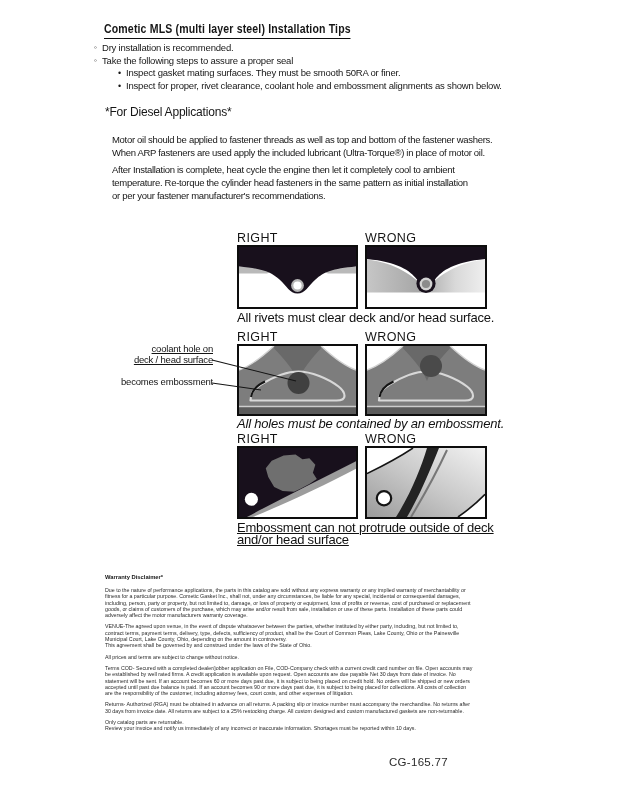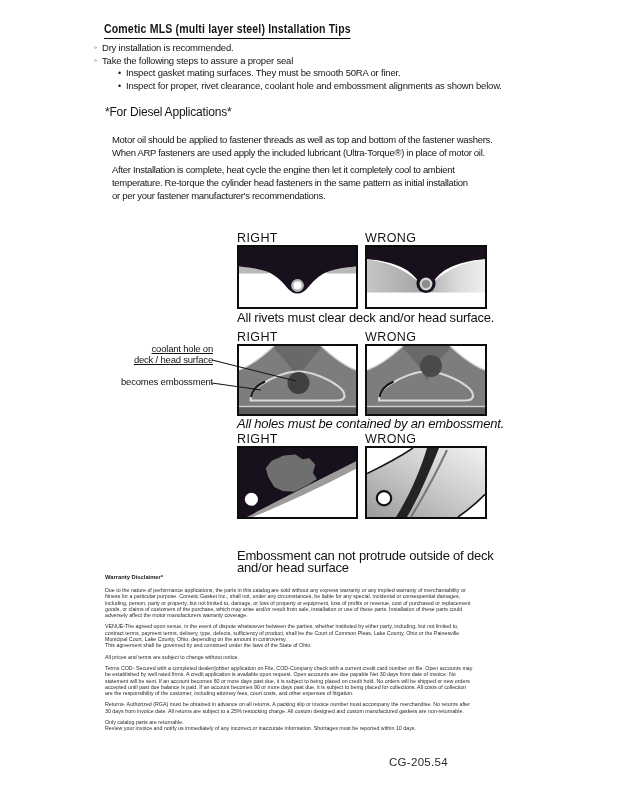--- a/index.html
+++ b/index.html
@@ -160,21 +160,21 @@
       </defs>
       <rect width="118" height="70" fill="#ffffff"></rect>
       <path d="M46,0 L118,0 L118,47 C109,56.5 99.5,64 91,70 L0,70 L0,26 C18,17 33.5,8.5 46,0 Z" fill="url(#g3)"></path>
       <path d="M0,26 C18,17 33.5,8.5 46,0" stroke="#141414" stroke-width="1.6" fill="none"></path>
       <path d="M91,70 C99.5,64 109,56.5 118,47" stroke="#141414" stroke-width="1.6" fill="none"></path>
       <path d="M60,0 C54,20 44,46 29,70 L40,70 C54,46 64,20 72,0 Z" fill="#232323"></path>
       <path d="M80,2 C69,26 57,48 44,70" stroke="#777777" stroke-width="2" fill="none"></path>
       <circle cx="17" cy="51" r="7.2" fill="#ffffff" stroke="#141414" stroke-width="2.2"></circle>
     </svg>
   </div>
-  <div class="abs caption" style="left:237px; top:550px; width:290px;">Embossment can not protrude outside of deck
+  <div class="abs caption" style="left:237px; top:522px; width:290px;text-decoration:underline;">Embossment can not protrude outside of deck
 and/or head surface</div>
 
   <div class="abs disc-h">Warranty Disclaimer*</div>
   <div class="abs" style="left:105px; top:587px; width:445px;">
     <p class="fine" style="margin:0 0 5px 0;">Due to the nature of performance applications, the parts in this catalog are sold without any express warranty or any implied warranty of merchantability or
 fitness for a particular purpose.  Cometic Gasket Inc., shall not, under any circumstances, be liable for any special, incidental or consequential damages,
 including, person, party or property, but not limited to, damage, or loss of property or equipment, loss of profits or revenue, cost of purchased or replacement
 goods, or claims of customers of the purchase, which may arise and/or result from sale, installation or use of these parts.  Installation of these parts could
 adversely affect the motor manufacturers warranty coverage.</p>
     <p class="fine" style="margin:0 0 5px 0;">VENUE-The agreed upon venue, in the event of dispute whatsoever between the parties, whether instituted by either party, including, but not limited to,
@@ -186,15 +186,15 @@
 be established by well rated firms.  A credit application is available upon request.  Open accounts are due payable Net 30 days from date of invoice.  No
 statement will be sent.  If an account becomes 60 or more days past due, it is subject to being placed on credit hold.  No orders will be shipped or new orders
 accepted until past due balance is paid.  If an account becomes 90 or more days past due, it is subject to being placed for collections.  All costs of collection
 are the responsibility of the customer, including attorney fees, court costs, and other expenses of litigation.</p>
     <p class="fine" style="margin:0 0 5px 0;">Returns- Authorized (RGA) must be obtained in advance on all returns.  A packing slip or invoice number must accompany the merchandise.  No returns after
 30 days from invoice date.  All returns are subject to a 25% restocking charge.  All custom designed and custom manufactured gaskets are non-returnable.</p>
     <p class="fine" style="margin:0;">Only catalog parts are returnable.
 Review your invoice and notify us immediately of any incorrect or inaccurate information.  Shortages must be reported within 10 days.</p>
   </div>
 
-  <div class="abs footer">CG-205.54</div>
+  <div class="abs footer">CG-165.77</div>
 
 </div>
 
 </body></html>

